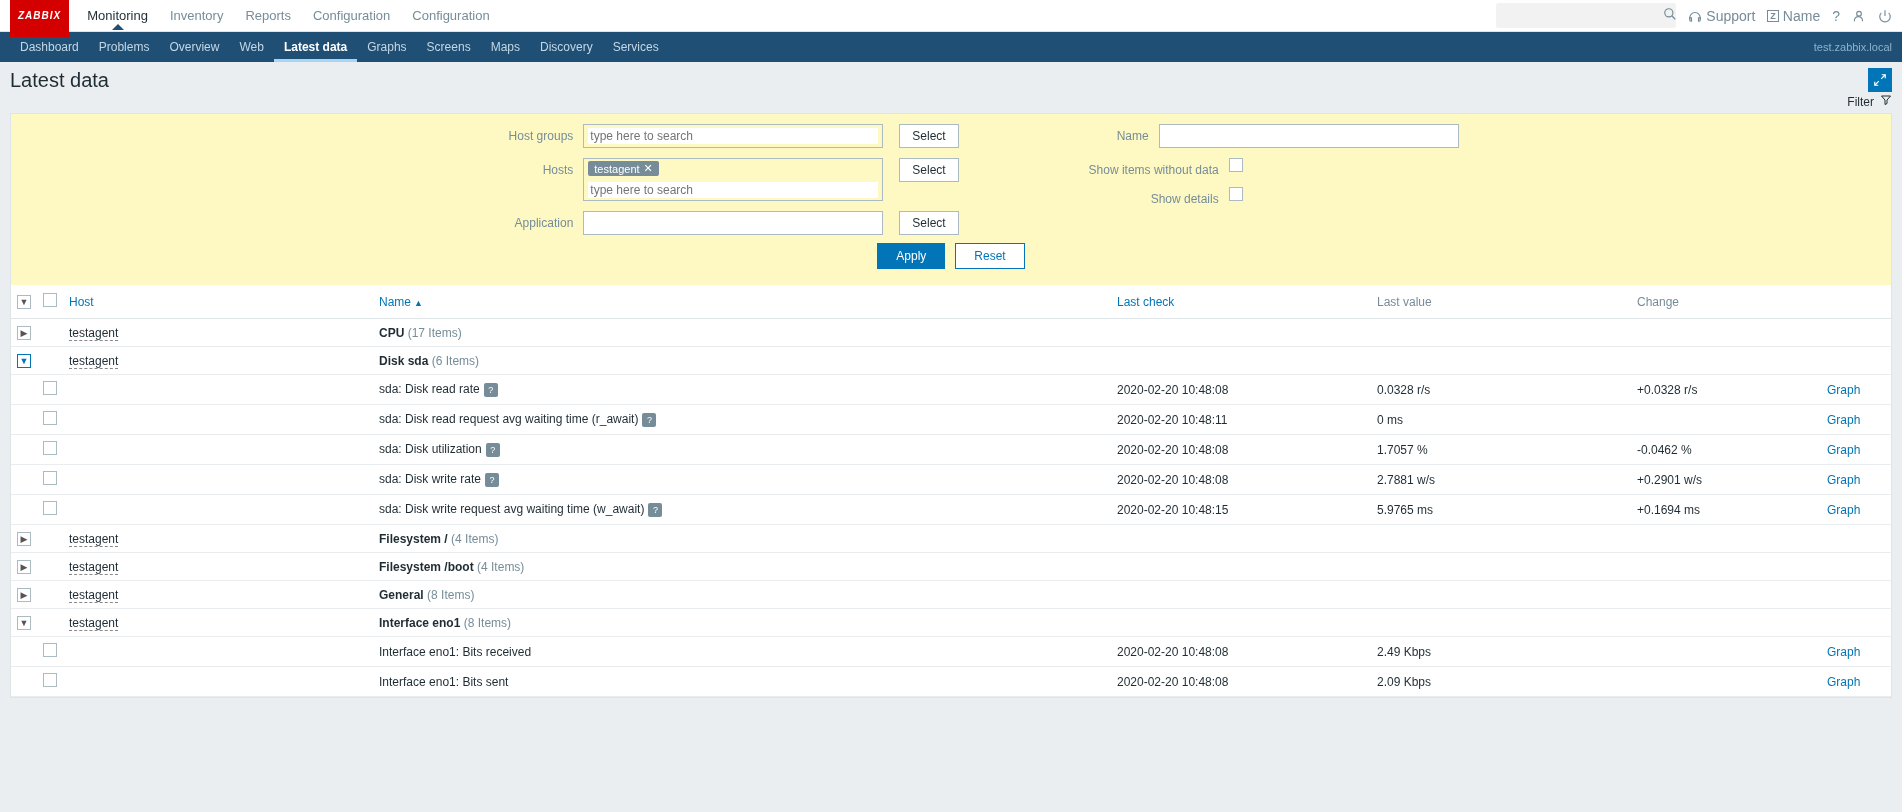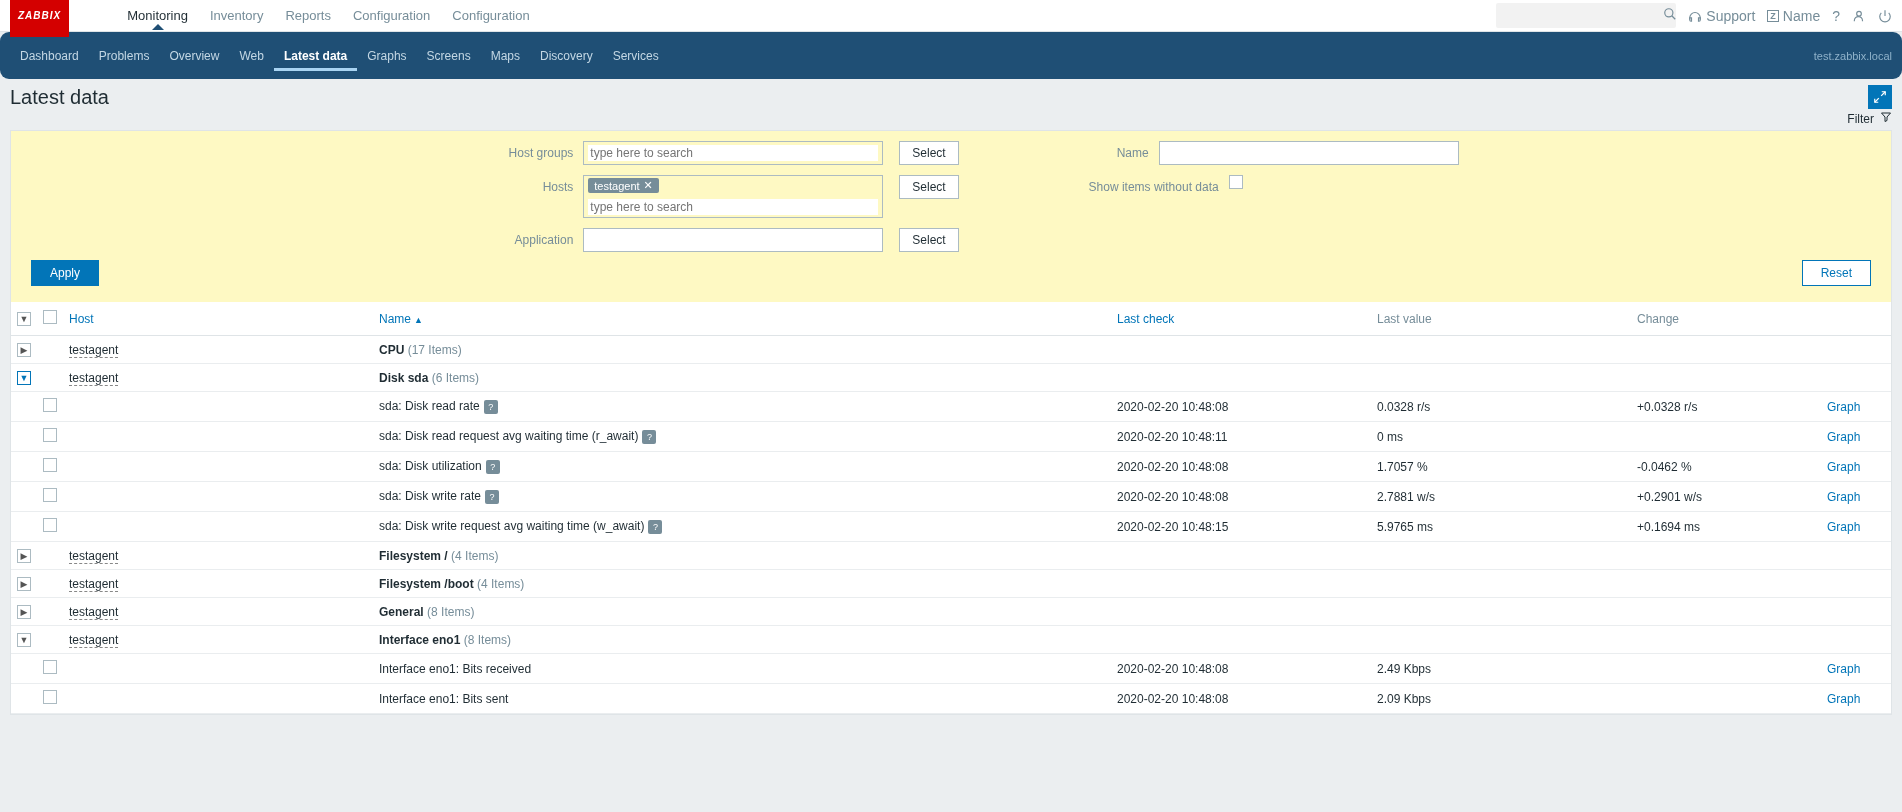--- a/index.html
+++ b/index.html
@@ -4,30 +4,30 @@
 <style>
   * { box-sizing: border-box; }
   body { margin: 0; font-family: Arial, Helvetica, sans-serif; font-size: 12px; color: #1f2c33; background: #ebeef0; }
   a { color: #0275b8; text-decoration: none; cursor: pointer; }
 
   
   .top-header { background: #fff; height: 32px; display: flex; align-items: center; padding: 0 10px; border-bottom: 1px solid #dfe4e7; }
   .logo { background: #d40000; color: #fff; font-weight: bold; font-size: 10px; padding: 16px 8px; letter-spacing: 1px; margin-right: 18px; font-style: italic;}
   .top-nav { display: flex; gap: 22px; flex: 1; }
   .top-nav-item { color: #768d99; font-size: 13px; padding: 6px 0; cursor: pointer; position: relative;}
-  .top-nav-item.active { color: #1f2c33; font-weight: 500; margin-left: 40px; }
+  .top-nav-item.active { color: #1f2c33; font-weight: 500; }
   .top-nav-item.active::after { content:""; position:absolute; left:50%; bottom:-1px; margin-left:-6px; width:0;height:0;border-left:6px solid transparent;border-right:6px solid transparent;border-bottom:6px solid #1f4f75; z-index:3;}
   .top-right { display:flex; align-items:center; gap: 12px; }
   .search-box { background:#f2f2f2; border:none; border-radius:2px; padding:4px 8px; width:180px; display:flex; align-items:center;}
   .search-box input { border:none; background:transparent; outline:none; flex:1; font-size:12px;}
   .hdr-icon { color:#768d99; cursor:pointer; font-size:14px; display:flex; align-items:center; gap:4px;}
   .hdr-icon svg { width:14px; height:14px; }
 
   
-  .sub-nav { background: #1f4f75; color:#fff; height:47px; display:flex; align-items:center; padding:8px 10px; font-size:12px;border-radius:9px; }
+  .sub-nav { background: #1f4f75; color:#fff; height:30px; display:flex; align-items:center; padding:8px 10px; font-size:12px; }
   .sub-nav-items { display:flex; gap:0; }
   .sub-nav-item { color:#c3d7e4; padding: 8px 10px; cursor:pointer; }
   .sub-nav-item.active { color:#fff; font-weight:600; border-bottom:3px solid #a9d4f2; padding-bottom:5px;}
   .server-name { margin-left:auto; color:#8fb2ca; font-size:11px; }
 
   
   .page-bar { display:flex; align-items:center; padding: 6px 10px 2px; }
   .page-title { font-size:20px; color:#1f2c33; flex:1; }
   .fullscreen-btn { width:24px; height:24px; background:#0275b8; color:#fff; display:flex; align-items:center; justify-content:center; cursor:pointer;}
   .fullscreen-btn svg { width:14px; height:14px;}
@@ -42,21 +42,21 @@
   .filter-col { display:flex; flex-direction:column; gap:10px; }
   .filter-row { display:flex; align-items:flex-start; gap:10px; }
   .filter-label { width:130px; text-align:right; color:#768d99; padding-top:5px; }
   .multi-input { border:1px solid #acbbc2; width:300px; min-height:24px; padding:2px 4px; display:flex; flex-wrap:wrap; align-items:center; gap:4px;}
   .multi-input input { border:none; outline:none; font-size:12px; flex:1; min-width:120px; }
   .tag { background:#768d99; color:#fff; border-radius:2px; padding:1px 6px; font-size:11px; display:flex; align-items:center; gap:4px;}
   .tag-x { cursor:pointer; }
   .select-btn { border:1px solid #acbbc2; background:#fff; padding:4px 12px; cursor:pointer; color:#1f2c33; font-size:12px; margin-left:6px;}
   .text-input { border:1px solid #acbbc2; padding:4px 6px; width:300px; font-size:12px; height:24px;}
   .checkbox { width:14px;height:14px; border:1px solid #acbbc2; display:inline-block; cursor:pointer; background:#fff;}
-  .form-buttons { text-align:center; padding: 8px 0 12px; display:flex; gap:10px; justify-content:space-between;}
+  .form-buttons { text-align:center; padding: 8px 0 12px; display:flex; gap:10px; justify-content:center;}
   .btn-primary { background:#0275b8; color:#fff; border:1px solid #0275b8; padding:5px 18px; cursor:pointer; font-size:12px;}
   .btn-secondary { background:#fff; color:#0275b8; border:1px solid #0275b8; padding:5px 18px; cursor:pointer; font-size:12px;}
 
   
   .data-table { width:100%; border-collapse:collapse; background:#fff; margin:0 10px; width:calc(100% - 20px);}
   .data-table th { text-align:left; font-weight:normal; color:#768d99; padding:8px 6px; border-bottom:1px solid #dfe4e7; background:#fff; font-size:12px;}
   .data-table th a { color:#0275b8; }
   .data-table td { padding:6px 6px; border-bottom:1px solid #eaedef; vertical-align:middle; font-size:12px;}
   .expand-cell { width:26px; text-align:center;}
   .check-cell { width:26px;}
@@ -194,20 +194,24 @@
       </div>
       <div class="filter-col">
         <div class="filter-row">
           <div class="filter-label">Name</div>
           <input class="text-input" type="text" style="">
         </div>
         <div class="filter-row">
           <div class="filter-label" style="width:auto;min-width:200px">Show items without data</div>
           <span class="checkbox"></span>
         </div>
+        <div class="filter-row">
+          <div class="filter-label" style="width:auto;min-width:200px">Show details</div>
+          <span class="checkbox"></span>
+        </div>
       </div>
     </div>
     <div class="form-buttons">
       <button class="btn-primary">Apply</button>
       <button class="btn-secondary">Reset</button>
     </div>
   </div>
 
   <table class="data-table" style="margin:0;width:100%">
     <thead>

